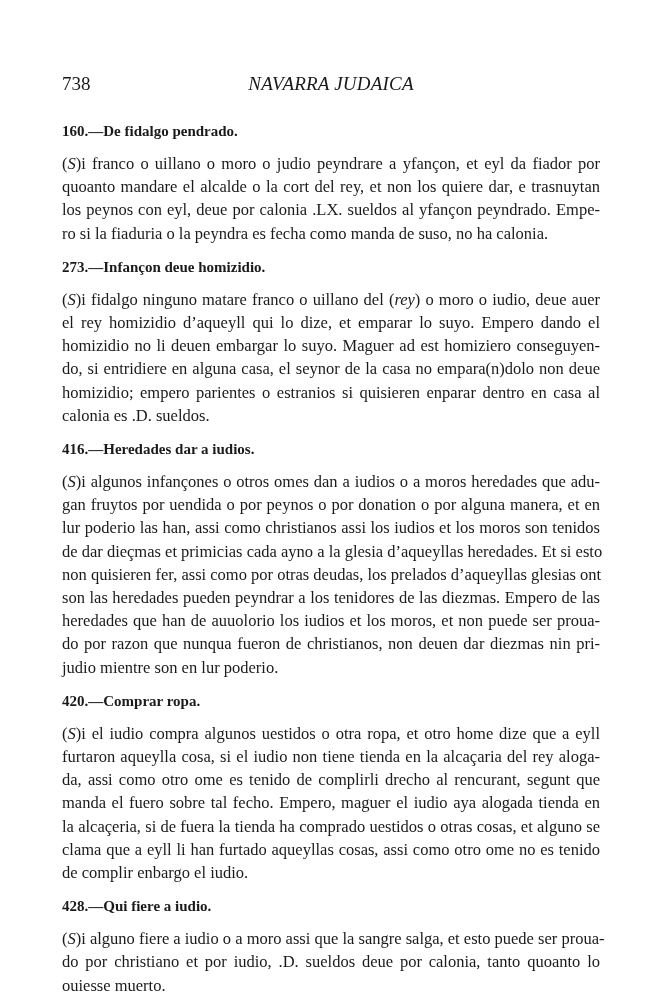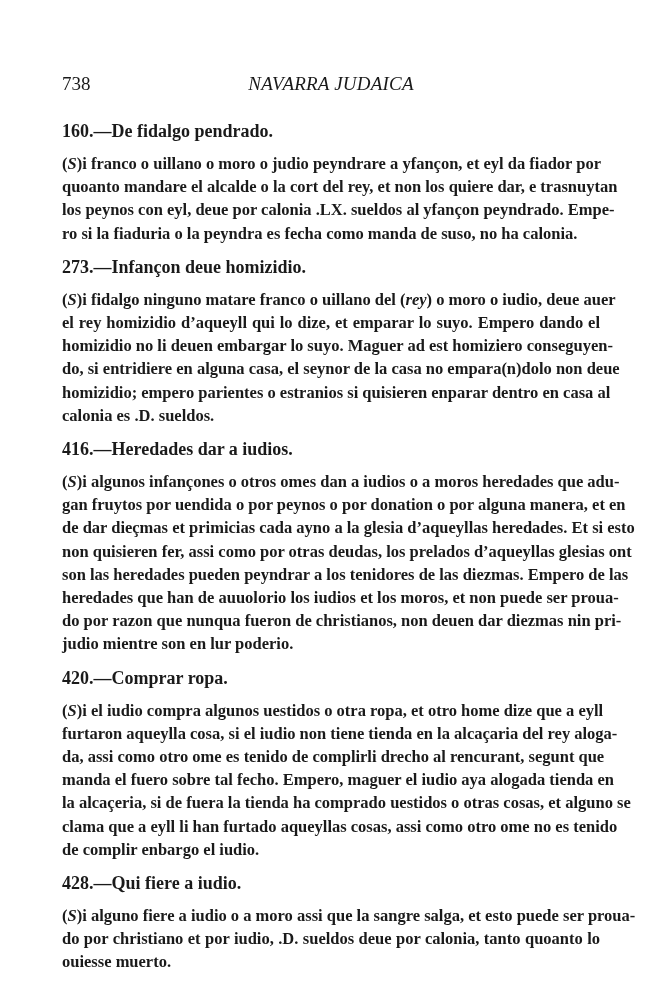--- a/index.html
+++ b/index.html
@@ -3,22 +3,22 @@
 <meta charset="utf-8">
 <style>
   html, body { margin: 0; padding: 0; background: #ffffff; }
   body { width: 660px; height: 1000px; overflow: hidden; position: relative;
          font-family: "Liberation Serif", "DejaVu Serif", serif; color: #1a1a1a; }
   .page { position: absolute; left: 62px; top: 72px; width: 538px; }
   .running-head { position: relative; height: 24px; font-size: 19px; line-height: 24px; }
   .folio { position: absolute; left: 0; top: 0; }
   .book-title { position: absolute; left: 0; right: 0; text-align: center; letter-spacing: 0.2px; font-style: italic; }
   .section { margin: 0; }
-  .heading { font-weight: bold; font-size: 18px; line-height: 23px; margin: 0; }
-  .body { font-size: 16.5px; line-height: 23.2px; text-align: justify; margin: 9px 0 0 0; font-weight: bold; }
+  .heading { font-weight: bold; font-size: 15px; line-height: 23px; margin: 0; }
+  .body { font-size: 16.5px; line-height: 23.2px; text-align: justify; margin: 9px 0 0 0; }
   .body .ln { display: block; text-align: justify; text-align-last: justify; white-space: nowrap; }
   .body .ln.last { text-align-last: left; }
   .it { font-style: italic; }
 </style>
 </head>
 <body>
 
 <div class="page">
   <div class="running-head">
     <span class="folio">738</span>
@@ -44,20 +44,21 @@
           <span class="ln">do, si entridiere en alguna casa, el seynor de la casa no empara(n)dolo non deue</span>
           <span class="ln">homizidio; empero parientes o estranios si quisieren enparar dentro en casa al</span>
           <span class="ln last">calonia es .D. sueldos.</span>
         </div>
       </div>
       <div class="section" style="margin-top: 11px;">
         <p class="heading">416.—Heredades dar a iudios.</p>
         <div class="body">
           <span class="ln">(<span class="it">S</span>)i algunos infançones o otros omes dan a iudios o a moros heredades que adu-</span>
           <span class="ln">gan fruytos por uendida o por peynos o por donation o por alguna manera, et en</span>
+          <span class="ln">lur poderio las han, assi como christianos assi los iudios et los moros son tenidos</span>
           <span class="ln">de dar dieçmas et primicias cada ayno a la glesia d’aqueyllas heredades. Et si esto</span>
           <span class="ln">non quisieren fer, assi como por otras deudas, los prelados d’aqueyllas glesias ont</span>
           <span class="ln">son las heredades pueden peyndrar a los tenidores de las diezmas. Empero de las</span>
           <span class="ln">heredades que han de auuolorio los iudios et los moros, et non puede ser proua-</span>
           <span class="ln">do por razon que nunqua fueron de christianos, non deuen dar diezmas nin pri-</span>
           <span class="ln last">judio mientre son en lur poderio.</span>
         </div>
       </div>
       <div class="section" style="margin-top: 11px;">
         <p class="heading">420.—Comprar ropa.</p>

